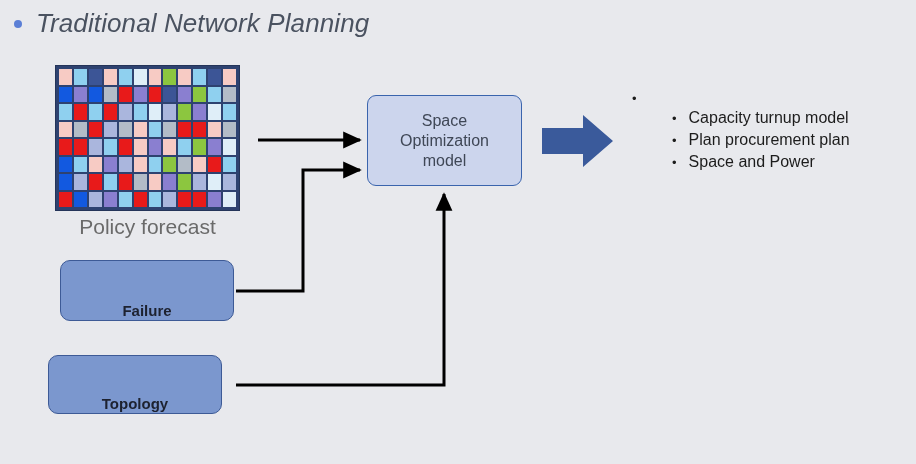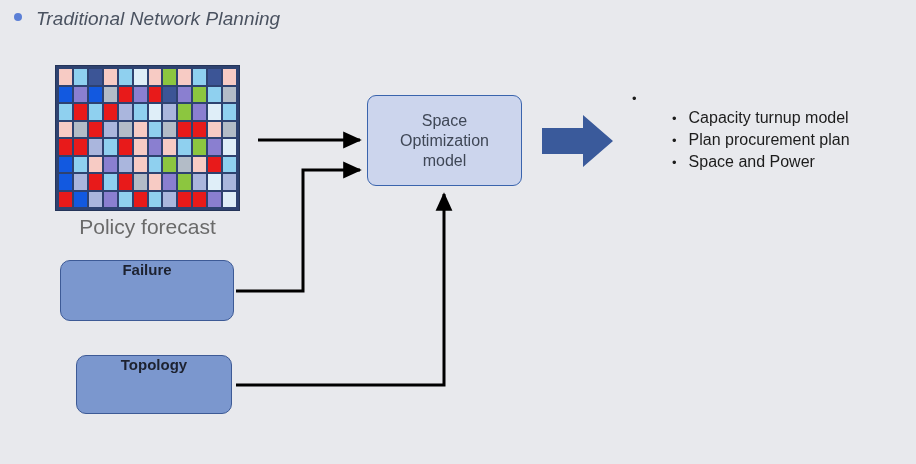--- a/index.html
+++ b/index.html
@@ -28,21 +28,21 @@
     width: 8px;
     height: 8px;
     border-radius: 50%;
     background: #5b7fd6;
     display: inline-block;
     position: relative;
     top: -4px;
     flex: 0 0 auto;
   }
   #slide-title .title-text {
-    font-size: 19px;
+    font-size: 26px;
     font-style: italic;
     color: #4a5260;
     letter-spacing: 0.1px;
     white-space: nowrap;
   }
 
   
   #traffic-forecast {
     position: absolute;
     left: 55px;
@@ -74,38 +74,38 @@
   }
 
   
   .input-box {
     position: absolute;
     box-sizing: border-box;
     background: #7b97ce;
     border: 1px solid #3d5a96;
     border-radius: 10px;
     display: flex;
-    align-items: flex-start;
+    align-items: flex-end;
     justify-content: center;
     text-align: center;
     font-size: 15px;
     font-weight: bold;
     color: #1d2230;
     line-height: 1.2;
   }
   #box-failure-protection-policy {
     left: 60px;
     top: 260px;
     width: 174px;
     height: 61px;
   }
   #box-topology {
-    left: 76px;
+    left: 48px;
     top: 355px;
-    width: 156px;
+    width: 174px;
     height: 59px;
   }
 
   
   #box-cost-optimization-model {
     position: absolute;
     left: 367px;
     top: 95px;
     width: 155px;
     height: 91px;

